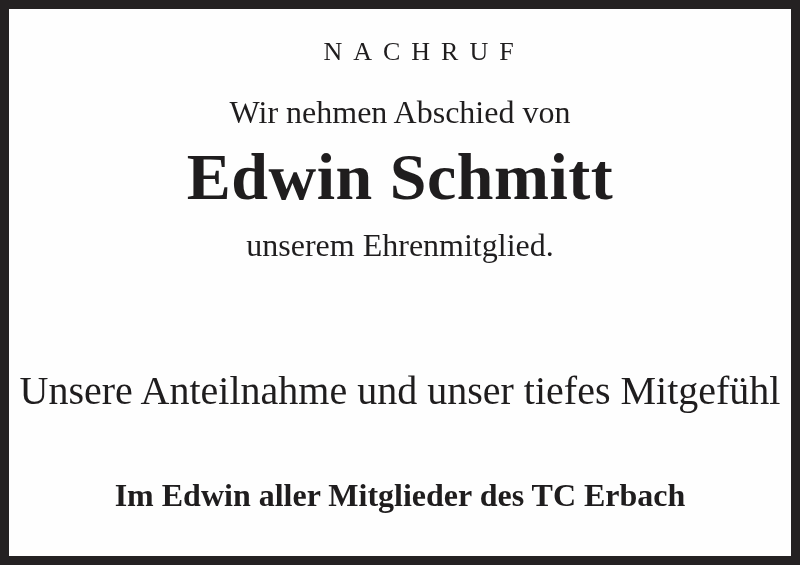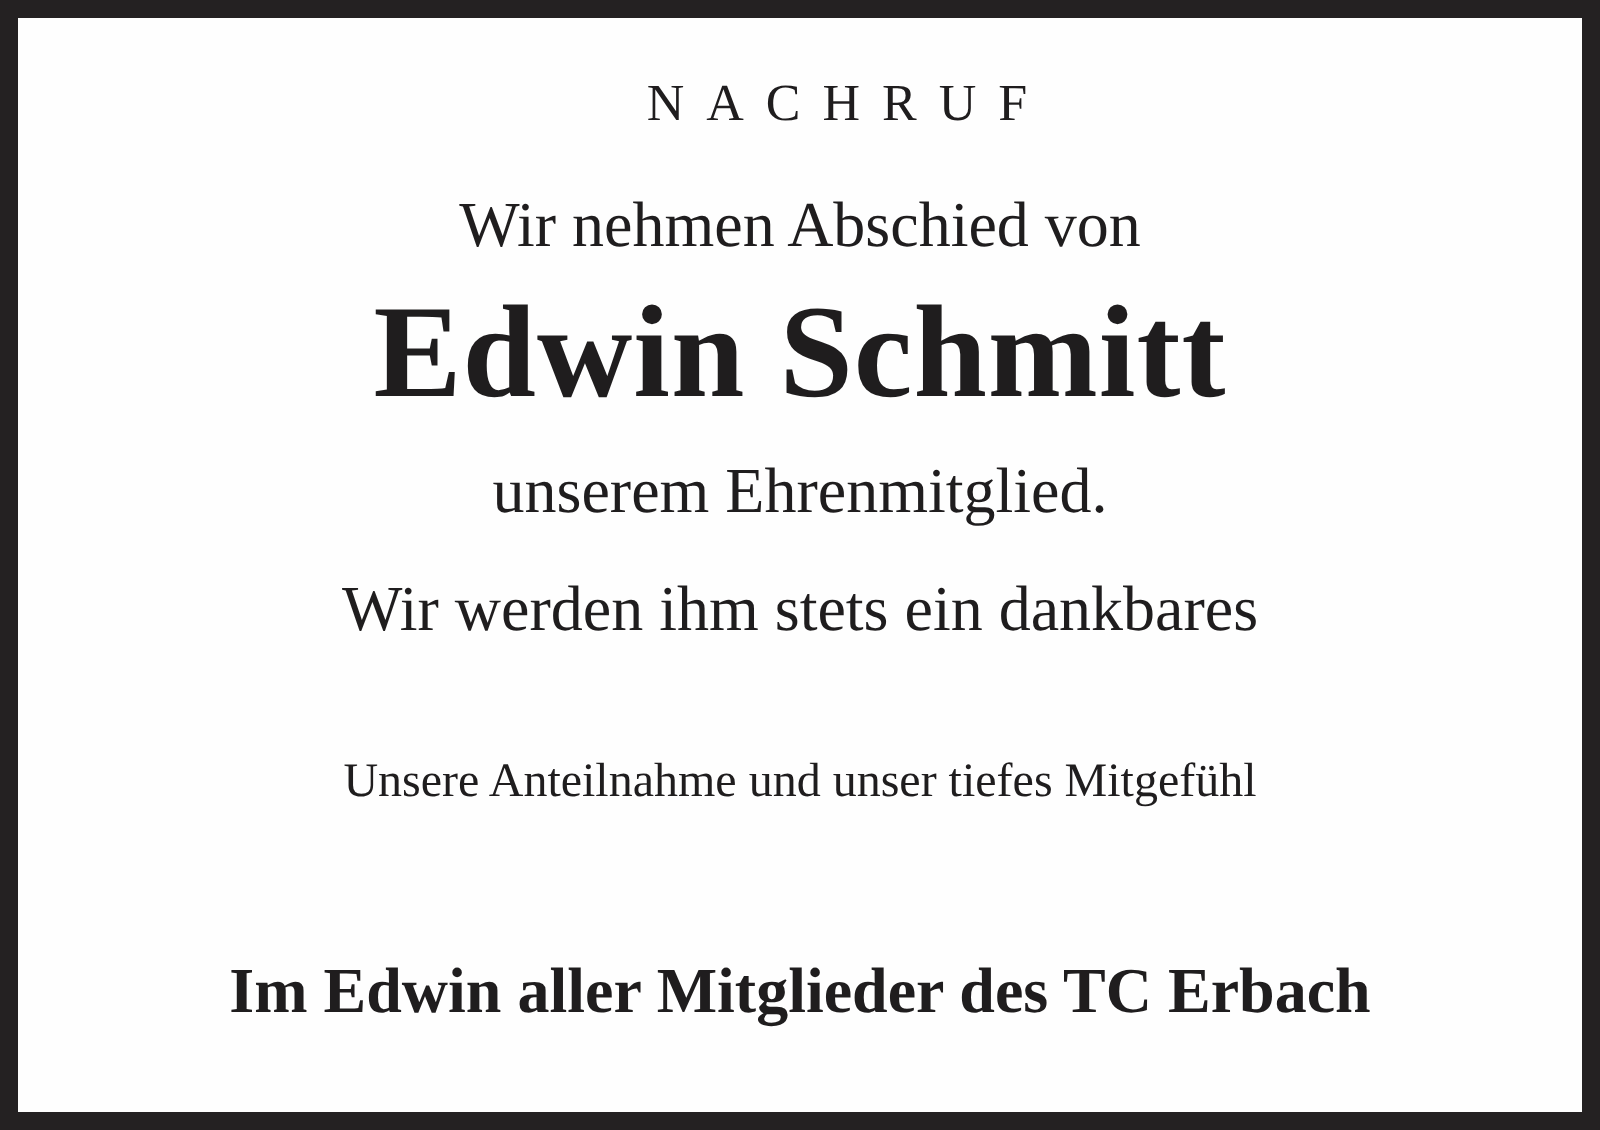--- a/index.html
+++ b/index.html
@@ -48,21 +48,21 @@
     top: 218px;
     font-size: 32px;
   }
   .tribute {
     top: 275px;
     font-size: 32px;
     line-height: 41px;
   }
   .condolence {
     top: 362px;
-    font-size: 24px;
+    font-size: 40px;
     line-height: 40px;
   }
   .signature {
     top: 468px;
     font-size: 32px;
     font-weight: 700;
   }
 </style>
 </head>
 <body>
@@ -71,21 +71,20 @@
 
   <div class="line kicker">NACHRUF</div>
 
   <div class="line intro">Wir nehmen Abschied von</div>
 
   <div class="line deceased-name">Edwin Schmitt</div>
 
   <div class="line subtitle">unserem Ehrenmitglied.</div>
 
   <div class="line tribute">
-    <div>Wir werden ihm stets ein dankbares</div>
   </div>
 
   <div class="line condolence">
     <div>Unsere Anteilnahme und unser tiefes Mitgefühl</div>
   </div>
 
   <div class="line signature">Im Edwin aller Mitglieder des TC Erbach</div>
 
 </div>
 

